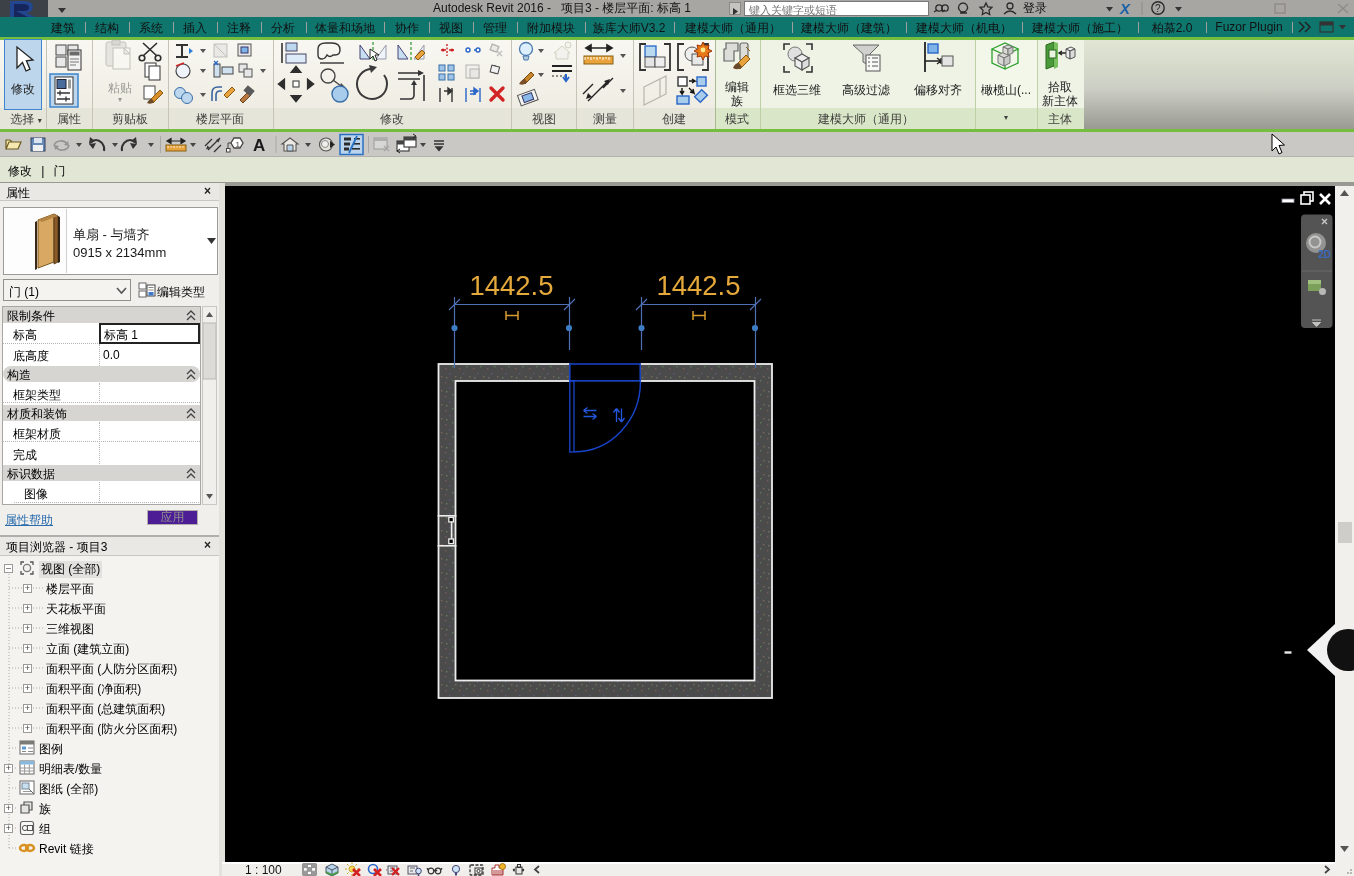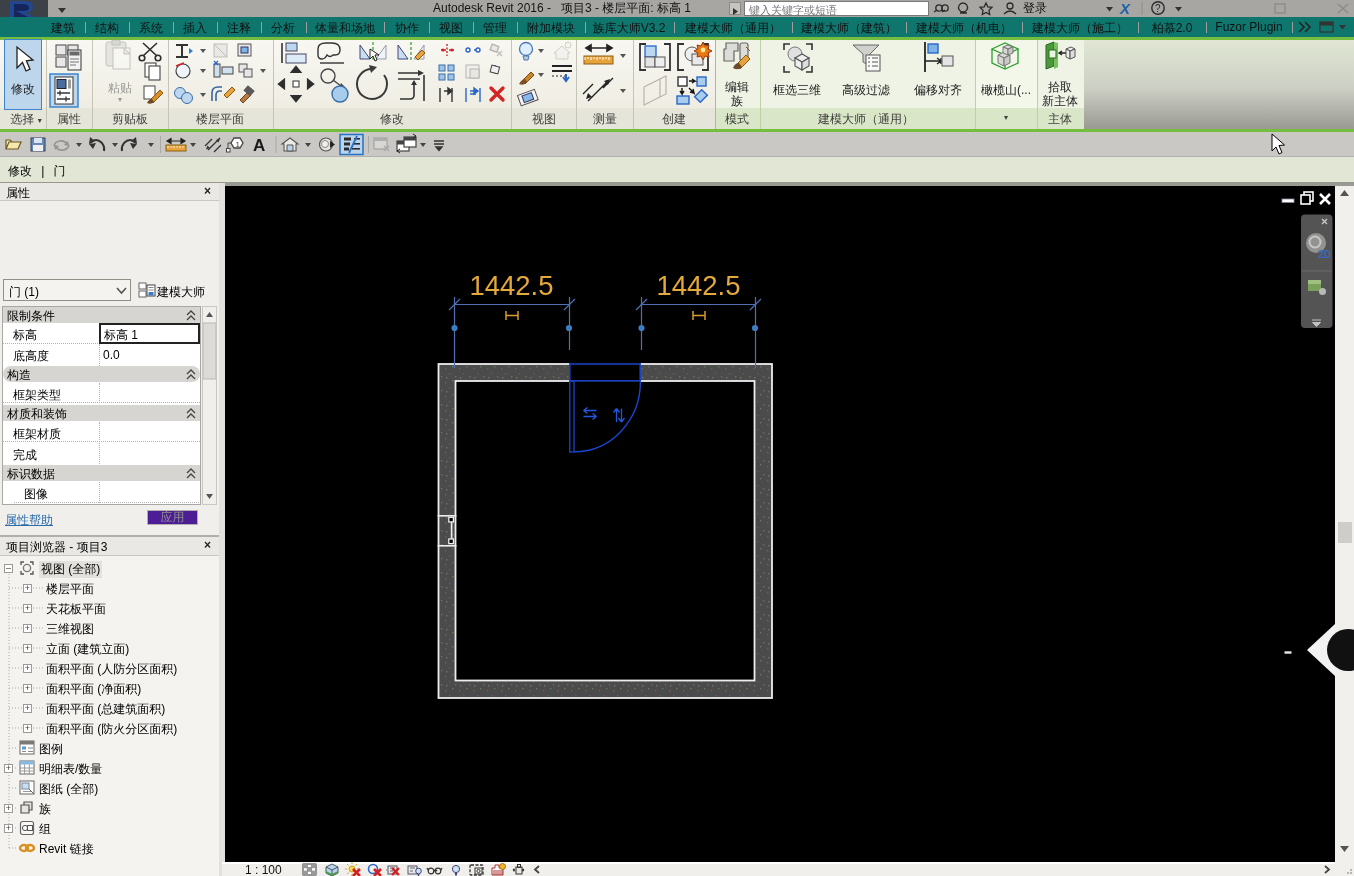--- a/index.html
+++ b/index.html
@@ -515,34 +515,49 @@
   </div>
   <div class="abs" id="optbar">
       <span>修改 | 门</span>
     </div>
   <div class="abs" id="leftcol">
 
     <div class="phead" style="top:0;height:18px">
         <span class="t">属性</span>
         <span class="x">×</span>
       </div>
+    <div class="abs" style="left:3px;top:24px;width:215px;height:68px;background:#fff;border:1px solid #9c9b97;">
+      <div class="abs" style="left:1px;top:1px;width:62px;height:64px;background:#fdfdfd;border-right:1px solid #d0d0cc;"></div>
+      <svg class="abs" style="left:16px;top:2px" width="52" height="62">
+        <path d="M18 10 l16 -6 0 48 -16 6 z" fill="#d9a963" stroke="#7a5520" stroke-width="1"></path>
+        <path d="M34 4 l4 2 0 46 -4 2 z" fill="#8a5a28" stroke="#4a3010" stroke-width="0.8"></path>
+        <path d="M18 10 l16 -6 4 2 -16 6 z" fill="#b58443"></path>
+        <path d="M15 12 l2 -1 0 48 -2 1 z" fill="#3a2a14"></path>
+        <path d="M38 6 l2 1 0 45 -2 1 z" fill="#2e2214"></path>
+      </svg>
+      <div class="abs" style="left:69px;top:18px;font-size:13px;color:#1a1a1a;">单扇 - 与墙齐</div>
+      <div class="abs" style="left:69px;top:37px;font-size:13px;color:#1a1a1a;">0915 x 2134mm</div>
+      <svg class="abs" style="left:202px;top:28px" width="12" height="10">
+          <path d="M1 2 l9 0 -4.5 6 z" fill="#333"></path>
+        </svg>
+    </div>
     <div class="abs" style="left:3px;top:96px;width:128px;height:22px;background:#f4f3f0;border:1px solid #919089;">
       <span class="abs" style="left:5px;top:4px;font-size:12px;color:#000;">门 (1)</span>
       <svg class="abs" style="left:112px;top:7px" width="12" height="9">
           <path d="M1 1 l4.5 5 4.5 -5" stroke="#555" fill="none" stroke-width="1.6"></path>
         </svg>
     </div>
     <svg class="abs" style="left:138px;top:98px" width="18" height="18">
       <rect x="1" y="2" width="7" height="6" fill="#fff" stroke="#666"></rect>
       <rect x="1" y="10" width="7" height="6" fill="#fff" stroke="#666"></rect>
       <rect x="9" y="4" width="8" height="11" fill="#fff" stroke="#444"></rect>
       <rect x="10.5" y="11" width="5" height="3.5" fill="#3c78c8"></rect>
       <path d="M10.5 6.5 h5 M10.5 9 h5" stroke="#888" stroke-width="1"></path>
     </svg>
-    <div class="abs" style="left:157px;top:101px;font-size:12px;color:#000;">建模大师</div>
+    <div class="abs" style="left:157px;top:101px;font-size:12px;color:#000;">编辑类型</div>
 
     <div class="abs" style="left:2px;top:123px;width:199px;height:199px;border:1px solid #a8a7a3;background:#fff;overflow:hidden;font-size:12px;color:#000;">
       <div class="abs grphead" style="left:0;top:0;width:197px;height:16px;">
           <span style="position:absolute;left:4px;top:1px">限制条件</span>
           <svg style="position:absolute;left:183px;top:3px" width="10" height="11">
             <path d="M1 5 l4 -4 4 4 M1 10 l4 -4 4 4" stroke="#444" fill="none" stroke-width="1.3"></path>
           </svg>
         </div>
       <div class="abs" style="left:0;top:16px;width:197px;height:21px;border-bottom:1px dotted #b4b3af;">
           <span style="position:absolute;left:10px;top:4px">标高</span>

